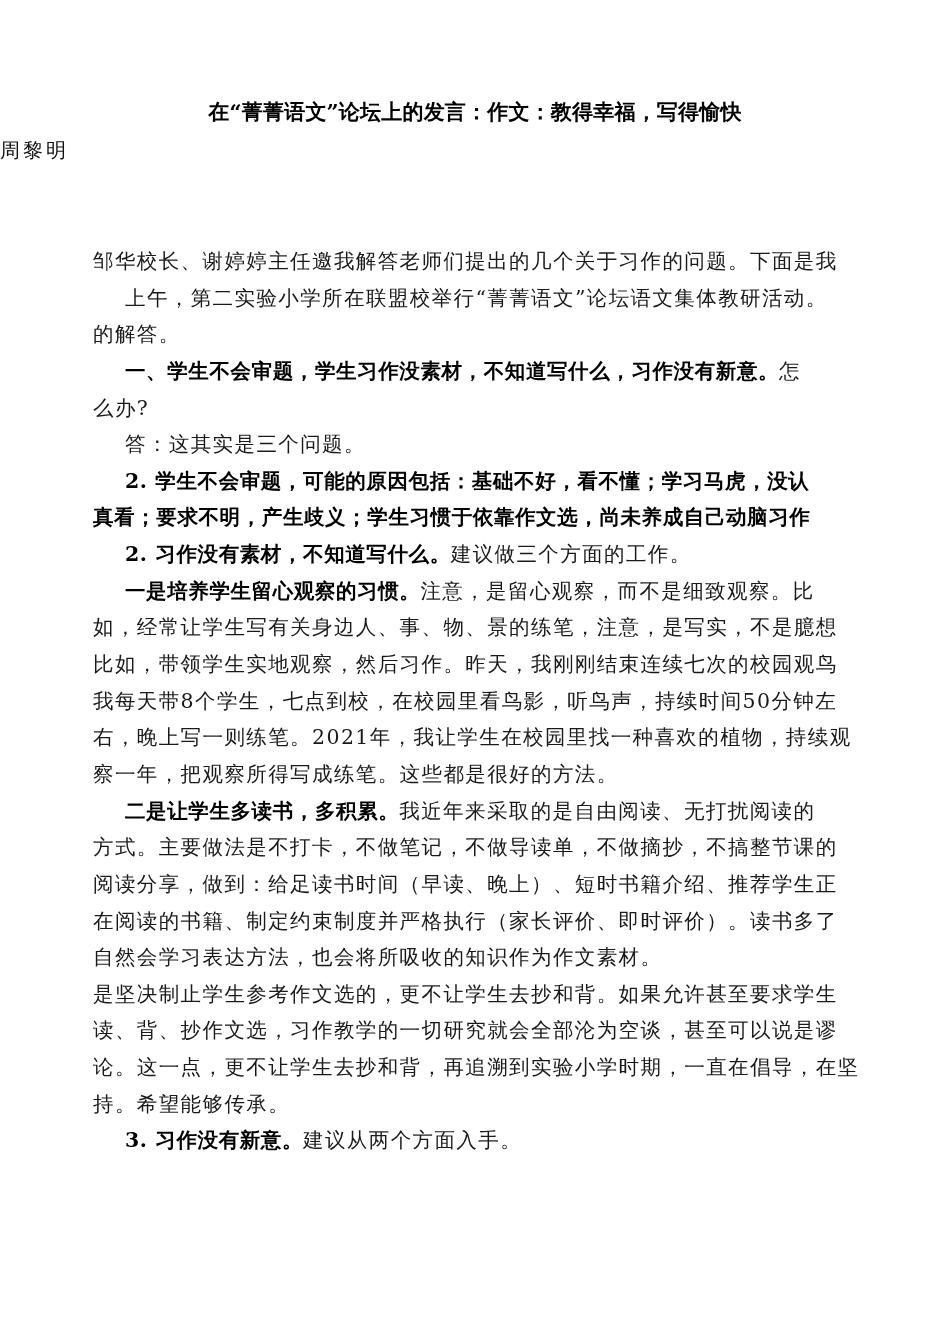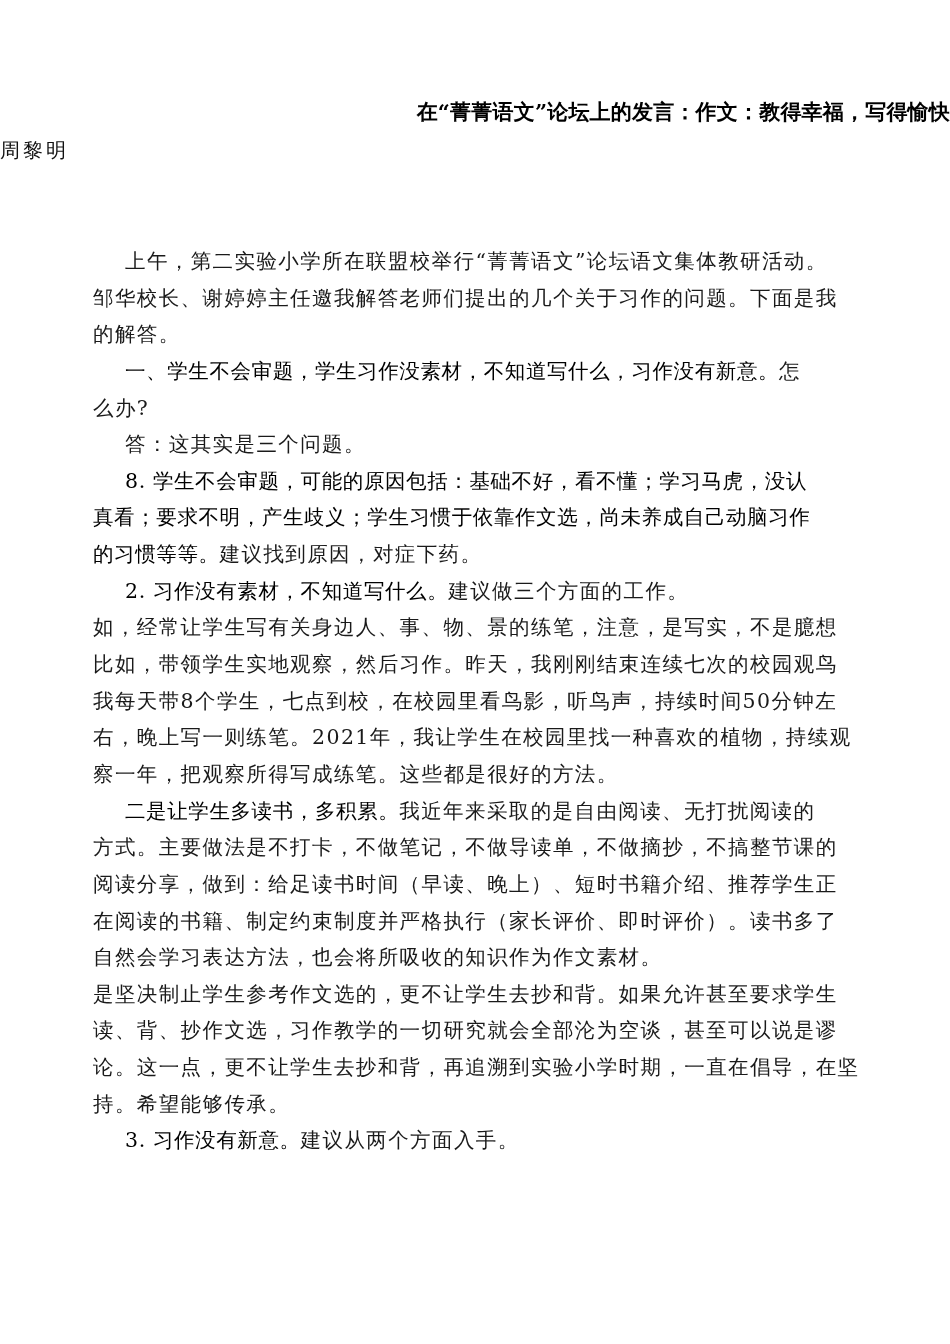--- a/index.html
+++ b/index.html
@@ -20,21 +20,21 @@
     left: 0; top: 0;
     width: 950px;
     height: 1344px;
     background: #ffffff;
   }
   .title {
     position: absolute;
     left: 0;
     width: 950px;
     top: 97px;
-    text-align: right;
+    text-align: center;
     font-size: 21px;
     font-weight: bold;
     letter-spacing: 0.2px;
     line-height: 30px;
     color: #000;
   }
   .author {
     position: absolute;
     left: 0;
     width: 950px;
@@ -63,44 +63,44 @@
   .line {
     height: 36.65px;
     line-height: 36.65px;
     font-size: 20.5px;
     white-space: nowrap;
     letter-spacing: 1.4px;
     color: #1a1a1a;
   }
   .line.indent { padding-left: 32px; }
   .b {
-    font-weight: normal;
+    font-weight: bold;
     color: #000;
     letter-spacing: 0.6px;
     margin-top: 40px;
   }
 </style>
 </head>
 <body>
 
 <div class="page">
   <div class="title">在“菁菁语文”论坛上的发言：作文：教得幸福，写得愉快</div>
   <div class="author">周黎明</div>
 
   <div class="body-text" id="body-text">
+    <div class="line"><span class="b"></span><span>邹华校长、谢婷婷主任邀我解答老师们提出的几个关于习作的问题。下面是我</span></div>
     <div class="line indent"><span class="b"></span><span>上午，第二实验小学所在联盟校举行“菁菁语文”论坛语文集体教研活动。</span></div>
-    <div class="line"><span class="b"></span><span>邹华校长、谢婷婷主任邀我解答老师们提出的几个关于习作的问题。下面是我</span></div>
     <div class="line"><span class="b"></span><span>的解答。</span></div>
     <div class="line indent"><span class="b">一、学生不会审题，学生习作没素材，不知道写什么，习作没有新意。</span><span>怎</span></div>
     <div class="line"><span class="b"></span><span>么办?</span></div>
     <div class="line indent"><span class="b"></span><span>答：这其实是三个问题。</span></div>
-    <div class="line indent"><span class="b">8. 学生不会审题，可能的原因包括：基础不好，看不懂；学习马虎，没认</span><span></span></div>
+    <div class="line indent"><span class="b">2. 学生不会审题，可能的原因包括：基础不好，看不懂；学习马虎，没认</span><span></span></div>
     <div class="line"><span class="b">真看；要求不明，产生歧义；学生习惯于依靠作文选，尚未养成自己动脑习作</span><span></span></div>
-    <div class="line"><span class="b">的习惯等等。</span><span>建议找到原因，对症下药。</span></div>
     <div class="line indent"><span class="b">2. 习作没有素材，不知道写什么。</span><span>建议做三个方面的工作。</span></div>
+    <div class="line indent"><span class="b">一是培养学生留心观察的习惯。</span><span>注意，是留心观察，而不是细致观察。比</span></div>
     <div class="line"><span class="b"></span><span>如，经常让学生写有关身边人、事、物、景的练笔，注意，是写实，不是臆想</span></div>
     <div class="line"><span class="b"></span><span>比如，带领学生实地观察，然后习作。昨天，我刚刚结束连续七次的校园观鸟</span></div>
     <div class="line"><span class="b"></span><span>我每天带8个学生，七点到校，在校园里看鸟影，听鸟声，持续时间50分钟左</span></div>
     <div class="line"><span class="b"></span><span>右，晚上写一则练笔。2021年，我让学生在校园里找一种喜欢的植物，持续观</span></div>
     <div class="line"><span class="b"></span><span>察一年，把观察所得写成练笔。这些都是很好的方法。</span></div>
     <div class="line indent"><span class="b">二是让学生多读书，多积累。</span><span>我近年来采取的是自由阅读、无打扰阅读的</span></div>
     <div class="line"><span class="b"></span><span>方式。主要做法是不打卡，不做笔记，不做导读单，不做摘抄，不搞整节课的</span></div>
     <div class="line"><span class="b"></span><span>阅读分享，做到：给足读书时间（早读、晚上）、短时书籍介绍、推荐学生正</span></div>
     <div class="line"><span class="b"></span><span>在阅读的书籍、制定约束制度并严格执行（家长评价、即时评价）。读书多了</span></div>
     <div class="line"><span class="b"></span><span>自然会学习表达方法，也会将所吸收的知识作为作文素材。</span></div>

